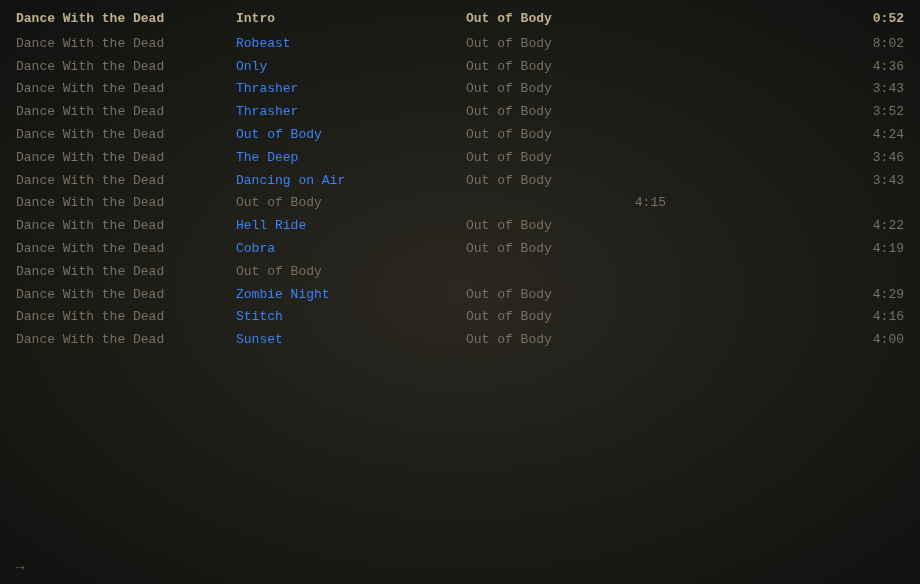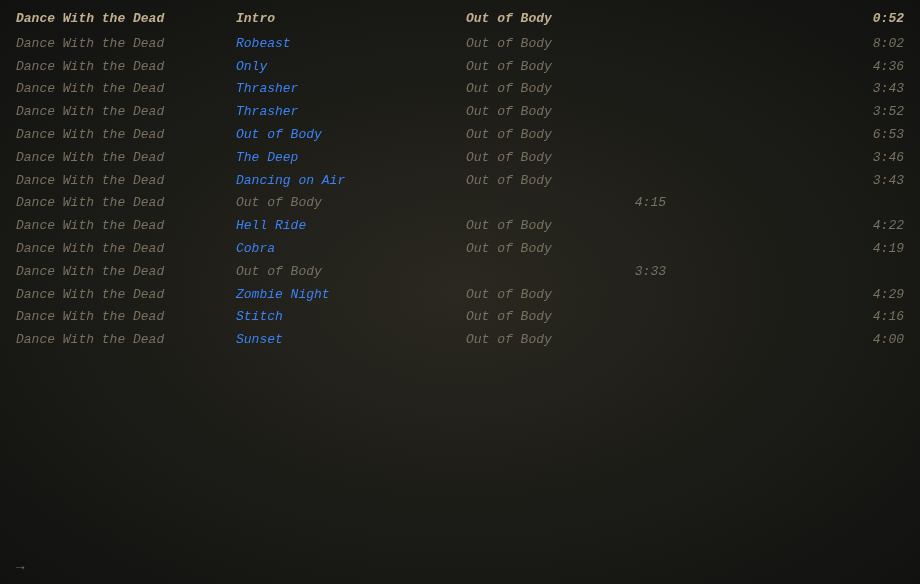--- a/index.html
+++ b/index.html
@@ -23,21 +23,20 @@
     .track-list {
       padding: 8px 0;
       width: 100%;
     }
 
     .track-row {
       display: grid;
       grid-template-columns: 220px 230px 200px 1fr;
       padding: 1px 16px;
       line-height: 1.6;
-      font-style: italic;
     }
 
     .track-row.header {
       color: #b0a090;
       font-weight: bold;
       margin-bottom: 2px;
     }
 
     .col-artist {
       color: #787060;
@@ -103,21 +102,21 @@
     <div class="track-row">
       <span class="col-artist">Dance With the Dead</span>
       <span class="col-title">Thrasher</span>
       <span class="col-album">Out of Body</span>
       <span class="col-duration">3:52</span>
     </div>
     <div class="track-row">
       <span class="col-artist">Dance With the Dead</span>
       <span class="col-title">Out of Body</span>
       <span class="col-album">Out of Body</span>
-      <span class="col-duration">6:53</span>
+      <span class="col-duration">4:24</span>
     </div>
     <div class="track-row">
       <span class="col-artist">Dance With the Dead</span>
       <span class="col-title">The Deep</span>
       <span class="col-album">Out of Body</span>
       <span class="col-duration">3:46</span>
     </div>
     <div class="track-row">
       <span class="col-artist">Dance With the Dead</span>
       <span class="col-title">Dancing on Air</span>
@@ -137,21 +136,20 @@
     </div>
     <div class="track-row">
       <span class="col-artist">Dance With the Dead</span>
       <span class="col-title">Cobra</span>
       <span class="col-album">Out of Body</span>
       <span class="col-duration">4:19</span>
     </div>
     <div class="track-row">
       <span class="col-artist">Dance With the Dead</span>
       <span class="col-album">Out of Body</span>
-      <span class="col-duration">3:33</span>
     </div>
     <div class="track-row">
       <span class="col-artist">Dance With the Dead</span>
       <span class="col-title">Zombie Night</span>
       <span class="col-album">Out of Body</span>
       <span class="col-duration">4:29</span>
     </div>
     <div class="track-row">
       <span class="col-artist">Dance With the Dead</span>
       <span class="col-title">Stitch</span>

